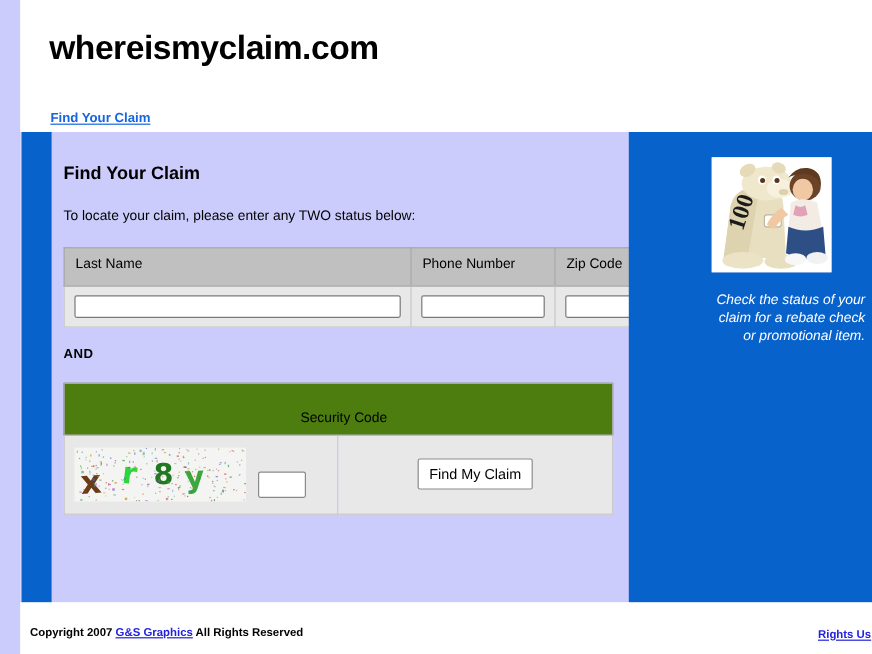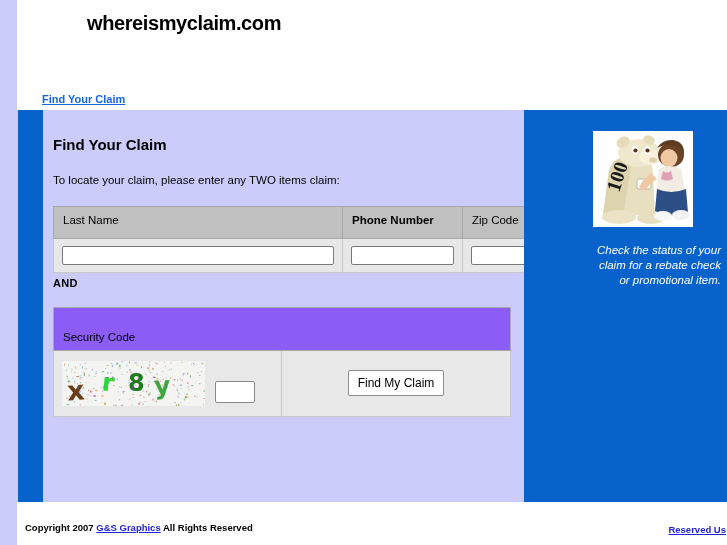--- a/index.html
+++ b/index.html
@@ -31,27 +31,26 @@
     position: absolute;
     left: 0;
     top: 0;
     width: 710px;
     height: 110px;
     background: #ffffff;
   }
   .site-title {
     position: absolute;
     left: 24px;
-    top: 12px;
-    font-size: 20px;
+    top: 24px;
+    font-size: 28px;
     font-weight: bold;
     color: #000000;
     letter-spacing: -0.4px;
     white-space: nowrap;
-    margin-left: 46px;
   }
   .nav {
     position: absolute;
     left: 25px;
     top: 89px;
   }
   .nav-link {
     font-size: 11px;
     font-weight: bold;
     color: #1565e0;
@@ -149,39 +148,39 @@
     font-size: 11px;
     padding: 1px 3px;
     outline: none;
   }
 
   
   .and-label {
     font-size: 11px;
     font-weight: bold;
     color: #000000;
-    margin-top: 4px;
+    margin-top: 16px;
     letter-spacing: 0.3px;
   }
 
   
   .sec-table {
     margin-top: 18px;
     border-collapse: separate;
     border-spacing: 0;
     width: 458px;
     table-layout: fixed;
   }
   .sec-table th {
-    background: #8b5cf6;
+    background: #4d7c0f;
     border: 1px solid #a8a8a8;
     font-size: 11.5px;
     font-weight: normal;
     color: #000000;
-    text-align: left;
+    text-align: center;
     padding: 21px 0 5px 9px;
     height: 16px;
     white-space: nowrap;
   }
   .sec-table td {
     background: #e8e8e8;
     border: 1px solid #c8c8c8;
     border-top: none;
     vertical-align: middle;
     height: 55px;
@@ -317,27 +316,27 @@
   </div>
 
   <div class="content-band">
 
     <div class="left-blue-strip"></div>
 
     <div class="form-col">
 
       <div class="form-title">Find Your Claim</div>
 
-      <div class="form-instructions">To locate your claim, please enter any TWO items claim:</div>
+      <div class="form-instructions">To locate your claim, please enter any TWO status below:</div>
 
       <table class="field-table">
         <tbody>
             <tr>
           <th style="width:279px;">Last Name</th>
-          <th style="width:110px;font-weight:bold;">Phone Number</th>
+          <th style="width:110px;">Phone Number</th>
           <th class="last" style="width:82px;margin-top:15px;">Zip Code</th>
         </tr>
         <tr>
           <td>
             <input class="text-input" type="text" value="" style="">
           </td>
           <td>
             <input class="text-input" type="text" value="" style="">
           </td>
           <td class="last">
@@ -652,16 +651,16 @@
         <div class="promo-caption">Check the status of your claim for a rebate check or promotional item.</div>
       </div>
     </div>
 
   </div>
 
   <div class="footer">
     <div class="footer-left">
       <span>Copyright 2007 </span><span class="footer-link">G&amp;S Graphics</span><span> All Rights Reserved</span>
     </div>
-    <div class="footer-right">Reserved Us</div>
+    <div class="footer-right">Rights Us</div>
   </div>
 
 </div>
 
 </body></html>

